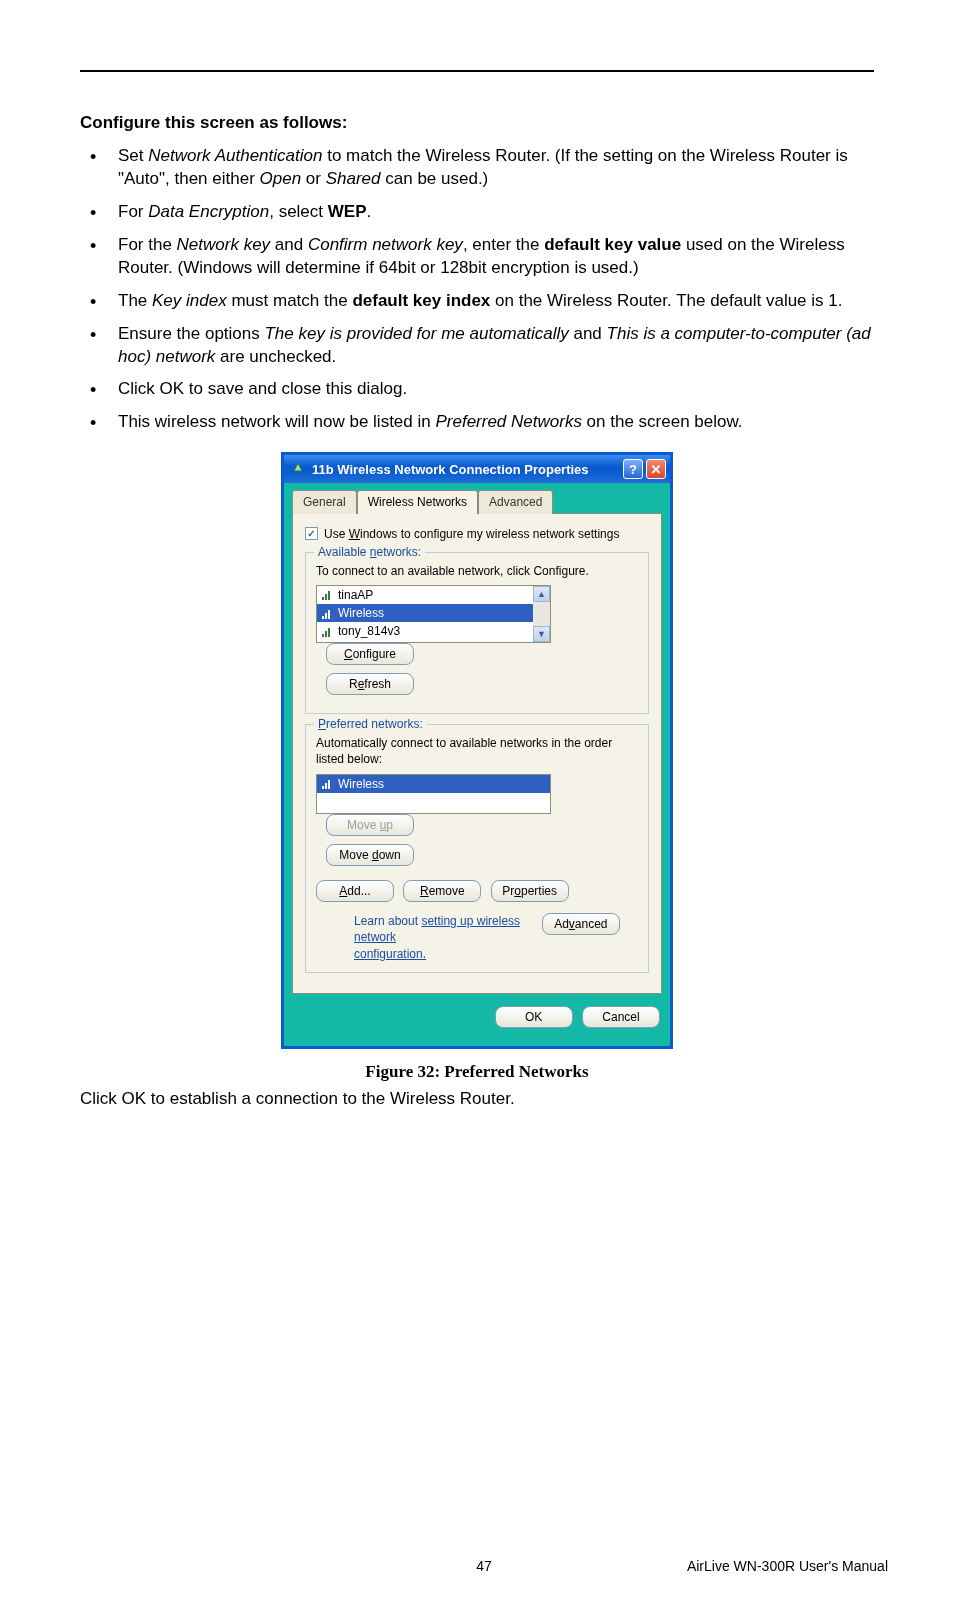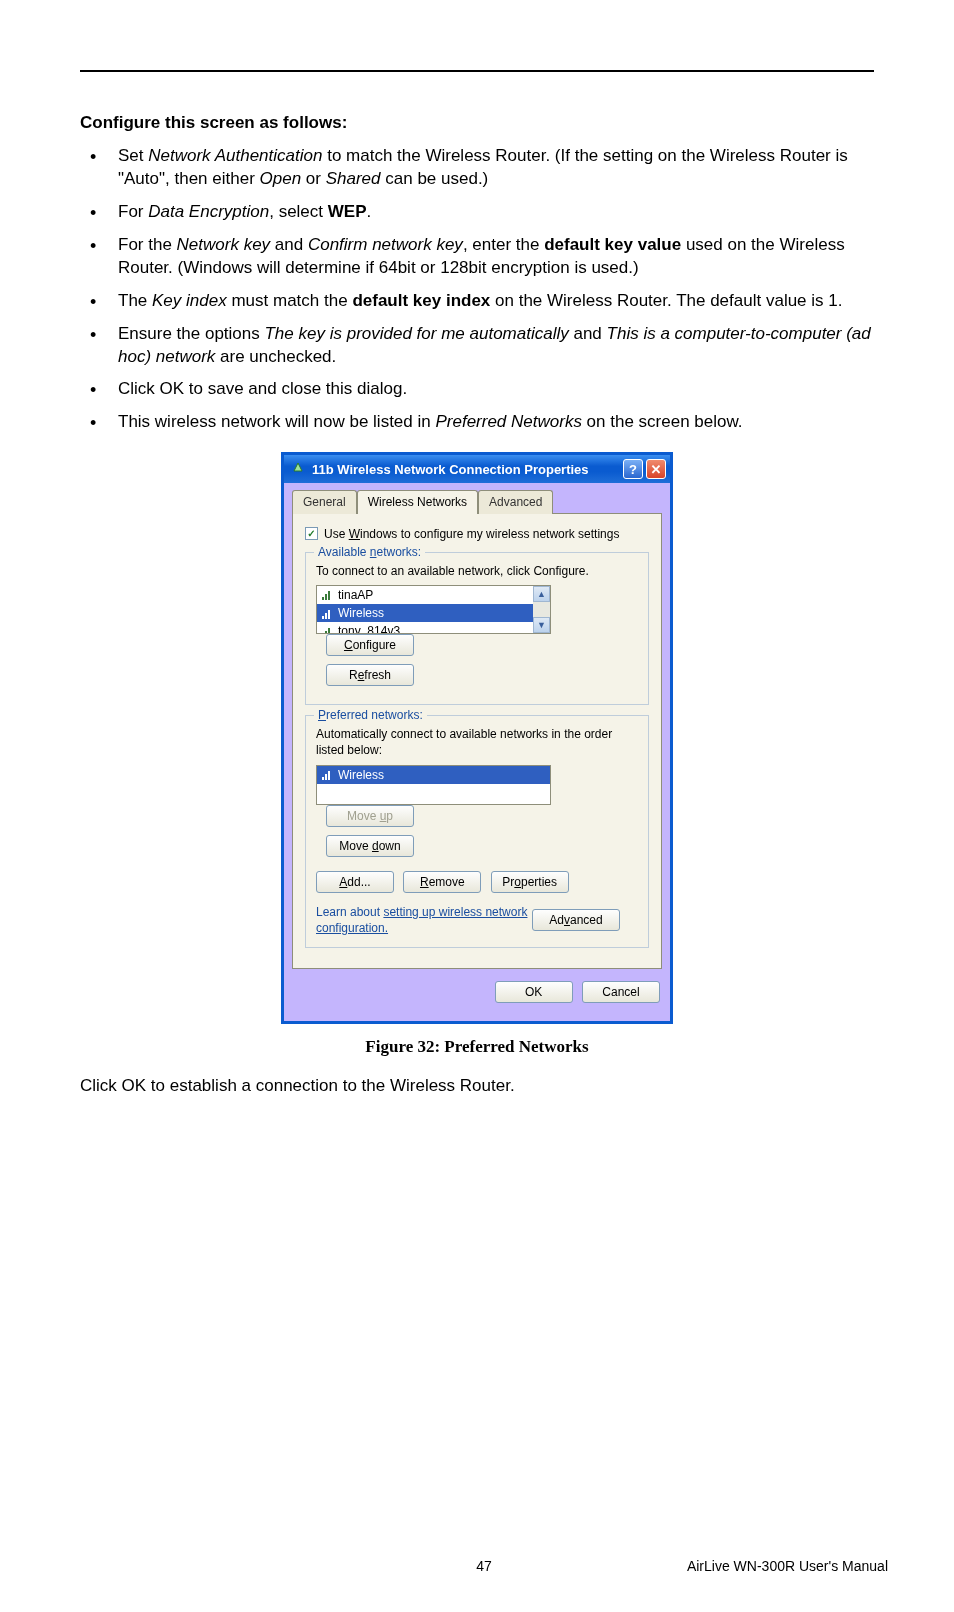--- a/index.html
+++ b/index.html
@@ -33,21 +33,21 @@
     font-size: 18px;
   }
   .i { font-style: italic; }
   .b { font-weight: bold; }
 
   .figure-wrap { text-align: center; margin-top: 18px; }
   .dialog {
     display: inline-block;
     width: 392px;
     border: 3px solid #0a5bd0;
-    background: #c4b5fd;
+    background: #14b8a6;
     text-align: left;
     font-family: Tahoma, Arial, sans-serif;
     font-size: 12px;
     color: #000;
   }
   .titlebar {
     height: 28px;
     background: linear-gradient(#3a8ef0,#0a5bd0 40%,#0a5bd0 60%,#1f6ed8);
     display: flex;
     align-items: center;
@@ -111,21 +111,21 @@
     top: -9px; left: 8px;
     background: #f5f3e8;
     padding: 0 4px;
     color: #1a4ea0;
     font-size: 12px;
   }
   .gb-desc { margin-bottom: 6px; }
   .listbox {
     border: 1px solid #8e8e7a;
     background: #fff;
-    height: 49px;
+    height: 58px;
     overflow: hidden;
     width: 235px;
     display: inline-block;
     vertical-align: top;
     position: relative;
   }
   .listbox2 { height: 40px; width: 235px; }
   .list-item {
     display: flex; align-items: center; gap: 6px;
     padding: 1px 4px;
@@ -144,38 +144,38 @@
     display: flex; align-items: center; justify-content: center;
     border: 1px solid #9fb6d1;
     font-size: 9px; color: #3a5f9c;
   }
   .side-btns { display: inline-block; vertical-align: top; margin-left: 10px; width: 90px; }
   .xp-btn {
     display: block;
     width: 88px;
     border: 1px solid #7f9db9;
     background: linear-gradient(#fefefe,#e8e7da);
-    border-radius: 3px;
+    border-radius: 8px;
     text-align: center;
     padding: 2px 0;
     font-size: 12px;
     margin-bottom: 8px;
     color: #000;
   }
   .xp-btn.disabled { color: #a0a090; }
   .xp-btn.inline { display: inline-block; width: 78px; margin-right: 6px; margin-bottom: 5px; }
   .row-btns { margin-top: 6px; }
-  .learnrow { display: flex; align-items: center; justify-content: space-between; margin-top: 6px; }
+  .learnrow { display: flex; align-items: flex-start; justify-content: space-between; margin-top: 6px; margin-left: 38px; }
   .learnlink { color: #1a4ea0; font-size: 12px; }
   .learnlink .ul { text-decoration: underline; }
   .okcancel { text-align: right; padding: 4px 10px 10px 8px; }
   .okcancel .xp-btn { display: inline-block; width: 78px; margin-left: 6px; }
 
   .caption { font-family: "Times New Roman", serif; font-size: 17px; font-weight: bold; margin-top: 12px; text-align: center; }
-  .after-text { margin-top: 16px; }
+  .after-text { margin-top: 4px; }
   .footer {
     position: absolute;
     left: 80px; right: 66px; bottom: 36px;
     display: flex; justify-content: space-between; align-items: baseline;
     font-size: 14px;
   }
   .footer .pagenum { position: absolute; left: 50%; transform: translateX(-50%); }
   .footer .manual { margin-left: auto; font-size: 14px; }
   .acc { text-decoration: underline; }
 </style>

